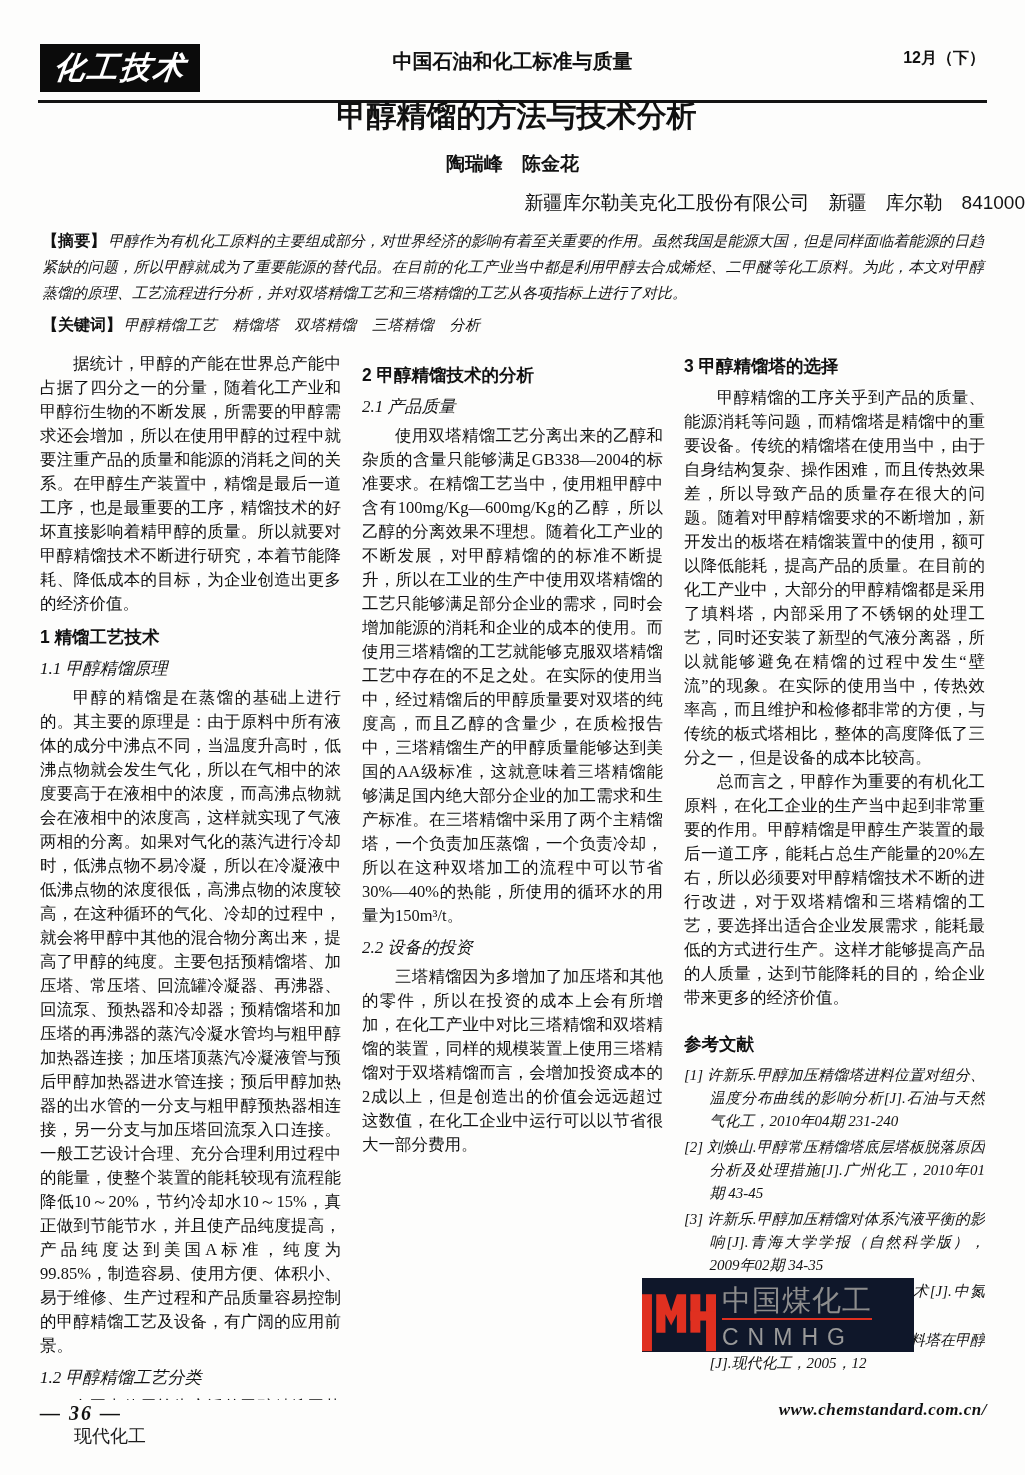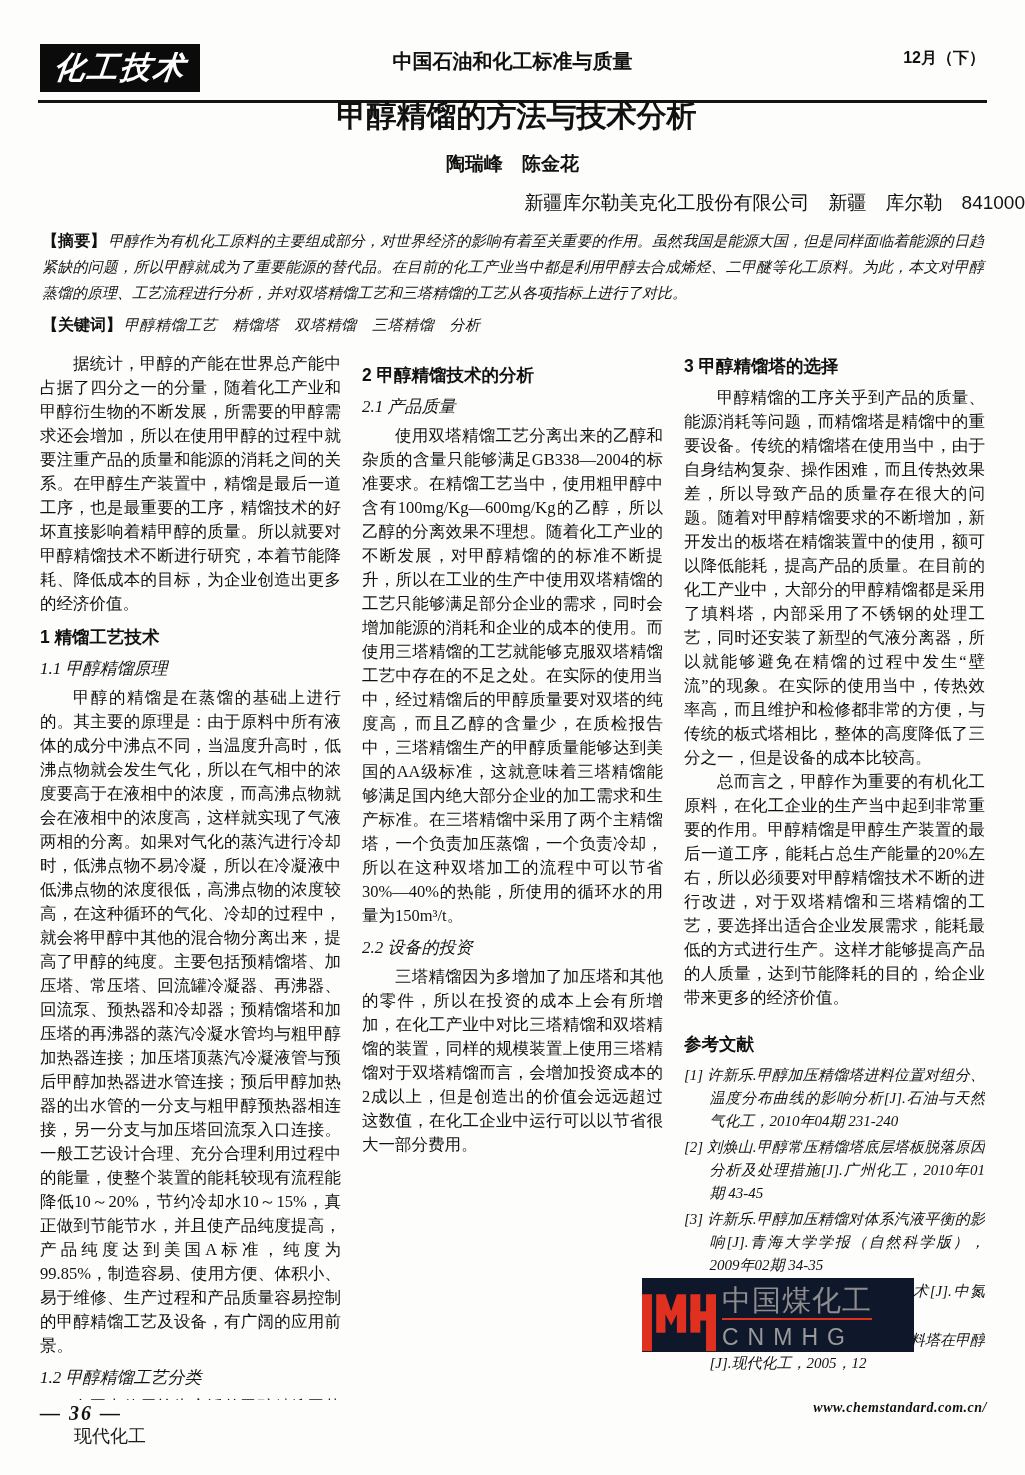--- a/index.html
+++ b/index.html
@@ -87,21 +87,21 @@
   .footer-pageno{
     position:absolute;left:40px;top:1402px;
     font-style:italic;font-weight:bold;font-size:20px;letter-spacing:2px;
   }
   .footer-db{
     position:absolute;left:74px;top:1424px;
     font-family:"Liberation Sans","DejaVu Sans",sans-serif;font-size:18px;color:#1c1c1c;
   }
   .footer-url{
     position:absolute;right:38px;top:1400px;
-    font-style:italic;font-weight:bold;font-size:14px;letter-spacing:0.5px;
+    font-style:italic;font-weight:bold;font-size:17px;letter-spacing:0.5px;
   }
 </style>
 </head>
 <body>
 
 <div class="page">
 
   <div class="logo-box">
     <span>化工技术</span>
   </div>

